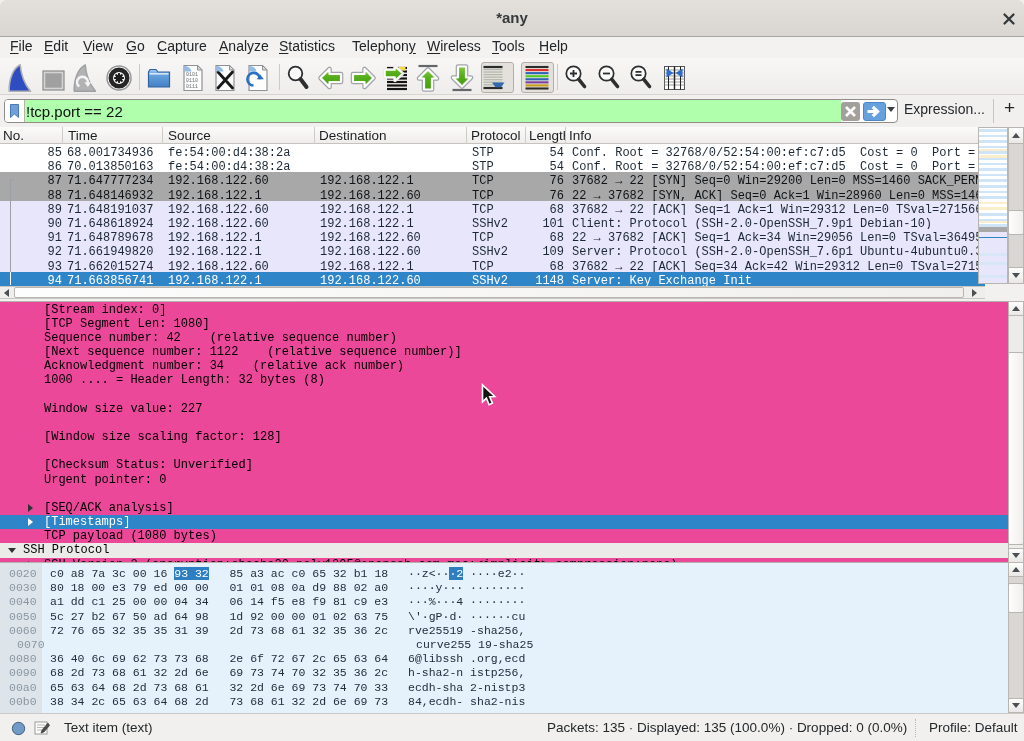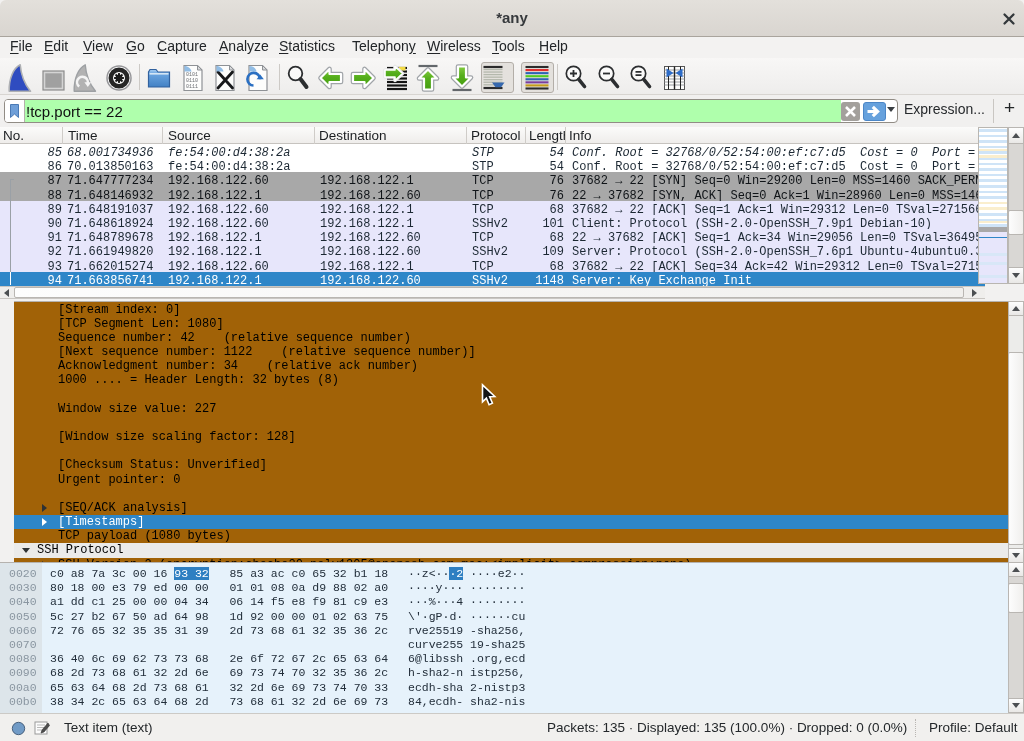--- a/index.html
+++ b/index.html
@@ -44,21 +44,21 @@
 .c5{left:472px;}
 .c6{left:526px;width:38px;text-align:right;}
 .c7{left:572px;width:405px;}
 
 #plhs{left:0;top:286px;width:985px;height:13px;background:#efeeec;border-top:1px solid #c9c6c2;border-bottom:1px solid #c9c6c2;box-sizing:border-box;}
 
 #minimap{left:978px;top:127px;width:30px;height:157px;background:#fff;border:1px solid #b9b6b1;box-sizing:border-box;}
 
 #plvs{left:1008px;top:127px;width:16px;height:157px;}
 
-#details{left:0;top:301px;width:1008px;height:261px;background:#a16207;font-family:"Liberation Mono",monospace;font-size:12px;color:#000;border-top:1px solid #b5b2ae;box-sizing:border-box;margin-left:14px;}
+#details{left:0;top:301px;width:1008px;height:261px;background:#ec4899;font-family:"Liberation Mono",monospace;font-size:12px;color:#000;border-top:1px solid #b5b2ae;box-sizing:border-box;}
 .drow{position:absolute;left:0;width:1008px;height:14.2px;white-space:pre;}
 #dvs{left:1008px;top:301px;width:16px;height:262px;}
 
 #hex{left:0;top:562px;width:1008px;height:151px;background:#e6f2fb;font-family:"Liberation Mono",monospace;font-size:11.5px;color:#222e3a;border-top:1px solid #b5b2ae;box-sizing:border-box;}
 .hrow{position:absolute;left:0;width:1008px;height:15px;white-space:pre;}
 .hoff{position:absolute;left:9px;color:#8a96a1;}
 .hhex{position:absolute;left:50px;}
 .hasc{position:absolute;left:408px;}
 #hvs{left:1008px;top:562px;width:16px;height:151px;}
 
@@ -312,21 +312,21 @@
       <span style="left:529px;width:37px;overflow:hidden;display:inline-block;white-space:nowrap;">Length</span>
       <span style="left:569px">Info</span>
     <div class="hdiv" style="left:62px"></div>
       <div class="hdiv" style="left:162px"></div>
       <div class="hdiv" style="left:314px"></div>
       <div class="hdiv" style="left:466px"></div>
       <div class="hdiv" style="left:525px"></div>
       <div class="hdiv" style="left:565px"></div>
   </div>
   <div class="abs" id="plist">
-      <div class="prow" style="top:0.0px;background:#ffffff;color:#1c2833;font-style:italic;"><span class="c1">85</span><span class="c2">68.001734936</span><span class="c3">fe:54:00:d4:38:2a</span><span class="c4"></span><span class="c5">STP</span><span class="c6">54</span><span class="c7">Conf. Root = 32768/0/52:54:00:ef:c7:d5  Cost = 0  Port = 0x8004</span></div>
+      <div class="prow" style="top:0.0px;background:#ffffff;color:#1c2833;"><span class="c1">85</span><span class="c2">68.001734936</span><span class="c3">fe:54:00:d4:38:2a</span><span class="c4"></span><span class="c5">STP</span><span class="c6">54</span><span class="c7">Conf. Root = 32768/0/52:54:00:ef:c7:d5  Cost = 0  Port = 0x8004</span></div>
 <div class="prow" style="top:14.2px;background:#ffffff;color:#1c2833;"><span class="c1">86</span><span class="c2">70.013850163</span><span class="c3">fe:54:00:d4:38:2a</span><span class="c4"></span><span class="c5">STP</span><span class="c6">54</span><span class="c7">Conf. Root = 32768/0/52:54:00:ef:c7:d5  Cost = 0  Port = 0x8004</span></div>
 <div class="prow" style="top:28.4px;background:#a8a8a8;color:#101418;"><span class="c1">87</span><span class="c2">71.647777234</span><span class="c3">192.168.122.60</span><span class="c4">192.168.122.1</span><span class="c5">TCP</span><span class="c6">76</span><span class="c7">37682 → 22 [SYN] Seq=0 Win=29200 Len=0 MSS=1460 SACK_PERM=1</span></div>
 <div class="prow" style="top:42.6px;background:#a8a8a8;color:#101418;"><span class="c1">88</span><span class="c2">71.648146932</span><span class="c3">192.168.122.1</span><span class="c4">192.168.122.60</span><span class="c5">TCP</span><span class="c6">76</span><span class="c7">22 → 37682 [SYN, ACK] Seq=0 Ack=1 Win=28960 Len=0 MSS=1460</span></div>
 <div class="prow" style="top:56.8px;background:#e7e6fb;color:#1c2833;"><span class="c1">89</span><span class="c2">71.648191037</span><span class="c3">192.168.122.60</span><span class="c4">192.168.122.1</span><span class="c5">TCP</span><span class="c6">68</span><span class="c7">37682 → 22 [ACK] Seq=1 Ack=1 Win=29312 Len=0 TSval=2715660</span></div>
 <div class="prow" style="top:71.0px;background:#e7e6fb;color:#1c2833;"><span class="c1">90</span><span class="c2">71.648618924</span><span class="c3">192.168.122.60</span><span class="c4">192.168.122.1</span><span class="c5">SSHv2</span><span class="c6">101</span><span class="c7">Client: Protocol (SSH-2.0-OpenSSH_7.9p1 Debian-10)</span></div>
 <div class="prow" style="top:85.2px;background:#e7e6fb;color:#1c2833;"><span class="c1">91</span><span class="c2">71.648789678</span><span class="c3">192.168.122.1</span><span class="c4">192.168.122.60</span><span class="c5">TCP</span><span class="c6">68</span><span class="c7">22 → 37682 [ACK] Seq=1 Ack=34 Win=29056 Len=0 TSval=36495</span></div>
 <div class="prow" style="top:99.4px;background:#e7e6fb;color:#1c2833;"><span class="c1">92</span><span class="c2">71.661949820</span><span class="c3">192.168.122.1</span><span class="c4">192.168.122.60</span><span class="c5">SSHv2</span><span class="c6">109</span><span class="c7">Server: Protocol (SSH-2.0-OpenSSH_7.6p1 Ubuntu-4ubuntu0.3</span></div>
 <div class="prow" style="top:113.6px;background:#e7e6fb;color:#1c2833;"><span class="c1">93</span><span class="c2">71.662015274</span><span class="c3">192.168.122.60</span><span class="c4">192.168.122.1</span><span class="c5">TCP</span><span class="c6">68</span><span class="c7">37682 → 22 [ACK] Seq=34 Ack=42 Win=29312 Len=0 TSval=2715</span></div>
 <div class="prow" style="top:127.8px;background:#2e86c8;color:#ffffff;"><span class="c1">94</span><span class="c2">71.663856741</span><span class="c3">192.168.122.1</span><span class="c4">192.168.122.60</span><span class="c5">SSHv2</span><span class="c6">1148</span><span class="c7">Server: Key Exchange Init</span></div>
 <div style="position:absolute;left:10px;top:35px;width:1px;height:102px;background:#9aa0a6;"></div>
@@ -402,21 +402,21 @@
 <div class="darr" style="left:4px;top:252px;"></div>
 <div class="sbthumb" style="left:0;top:51px;width:16px;height:193px;"></div>
     </div>
   <div class="abs" id="hex">
       <div style="position:absolute;left:0;top:0;width:42px;height:150px;background:#dde5ea;"></div>
 <div class="hrow" style="top:4.00px;"><span class="hoff">0020</span><span class="hhex">c0 a8 7a 3c 00 16 <span style="background:#2e7fc2;color:#fff;">93 32</span>   85 a3 ac c0 65 32 b1 18</span><span class="hasc">··z&lt;··<span style="background:#2e7fc2;color:#fff;">·2</span> ····e2··</span></div>
 <div class="hrow" style="top:18.20px;"><span class="hoff">0030</span><span class="hhex">80 18 00 e3 79 ed 00 00   01 01 08 0a d9 88 02 a0</span><span class="hasc">····y··· ········</span></div>
 <div class="hrow" style="top:32.40px;"><span class="hoff">0040</span><span class="hhex">a1 dd c1 25 00 00 04 34   06 14 f5 e8 f9 81 c9 e3</span><span class="hasc">···%···4 ········</span></div>
 <div class="hrow" style="top:46.60px;"><span class="hoff">0050</span><span class="hhex">5c 27 b2 67 50 ad 64 98   1d 92 00 00 01 02 63 75</span><span class="hasc">\'·gP·d· ······cu</span></div>
 <div class="hrow" style="top:60.80px;"><span class="hoff">0060</span><span class="hhex">72 76 65 32 35 35 31 39   2d 73 68 61 32 35 36 2c</span><span class="hasc">rve25519 -sha256,</span></div>
-<div class="hrow" style="top:75.00px;"><span class="hoff">0070</span><span class="hasc">curve255 19-sha25</span></div>
+<div class="hrow" style="top:75.00px;margin-left:8px;"><span class="hoff">0070</span><span class="hasc">curve255 19-sha25</span></div>
 <div class="hrow" style="top:89.20px;"><span class="hoff">0080</span><span class="hhex">36 40 6c 69 62 73 73 68   2e 6f 72 67 2c 65 63 64</span><span class="hasc">6@libssh .org,ecd</span></div>
 <div class="hrow" style="top:103.40px;"><span class="hoff">0090</span><span class="hhex">68 2d 73 68 61 32 2d 6e   69 73 74 70 32 35 36 2c</span><span class="hasc">h-sha2-n istp256,</span></div>
 <div class="hrow" style="top:117.60px;"><span class="hoff">00a0</span><span class="hhex">65 63 64 68 2d 73 68 61   32 2d 6e 69 73 74 70 33</span><span class="hasc">ecdh-sha 2-nistp3</span></div>
 <div class="hrow" style="top:131.80px;"><span class="hoff">00b0</span><span class="hhex">38 34 2c 65 63 64 68 2d   73 68 61 32 2d 6e 69 73</span><span class="hasc">84,ecdh- sha2-nis</span></div>
     </div>
   <div class="abs" id="hvs">
       <div class="sbtrack" style="left:0;top:0;width:16px;height:151px;background:#d9d7d4;"></div>
 <div class="sbbtn" style="left:0;top:0;width:16px;height:15px;"></div>
 <div class="uarr" style="left:4px;top:5px;"></div>
 <div class="sbbtn" style="left:0;top:136px;width:16px;height:15px;"></div>

